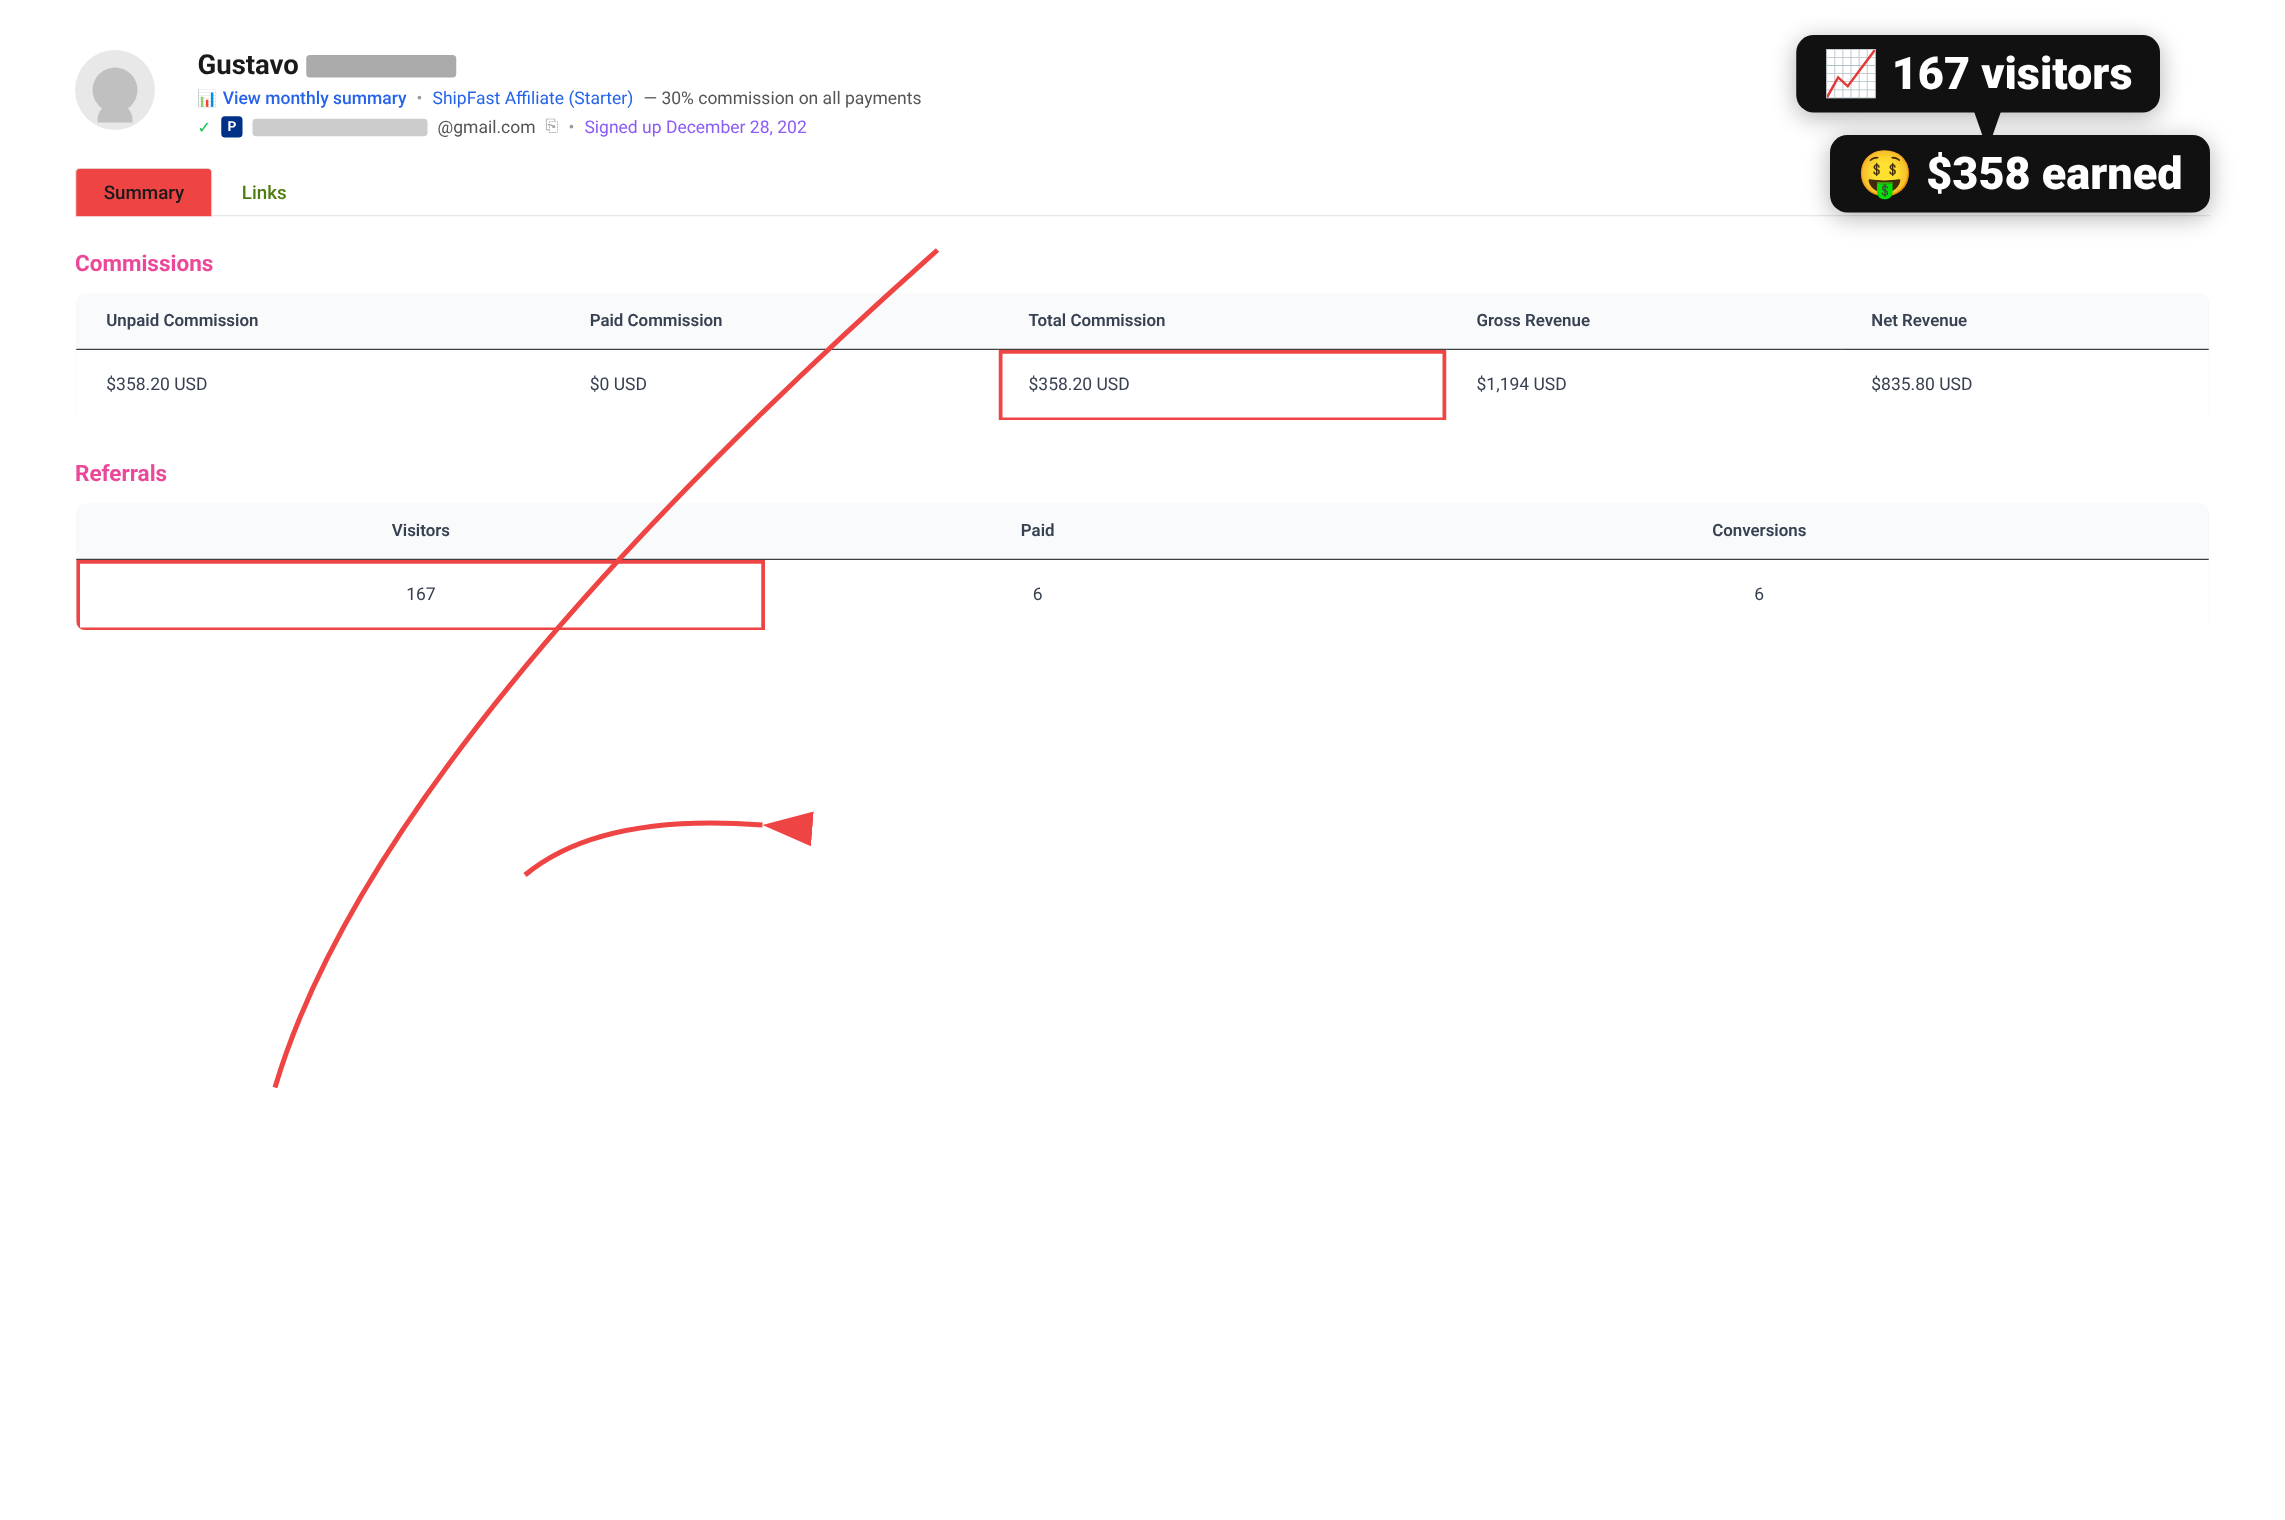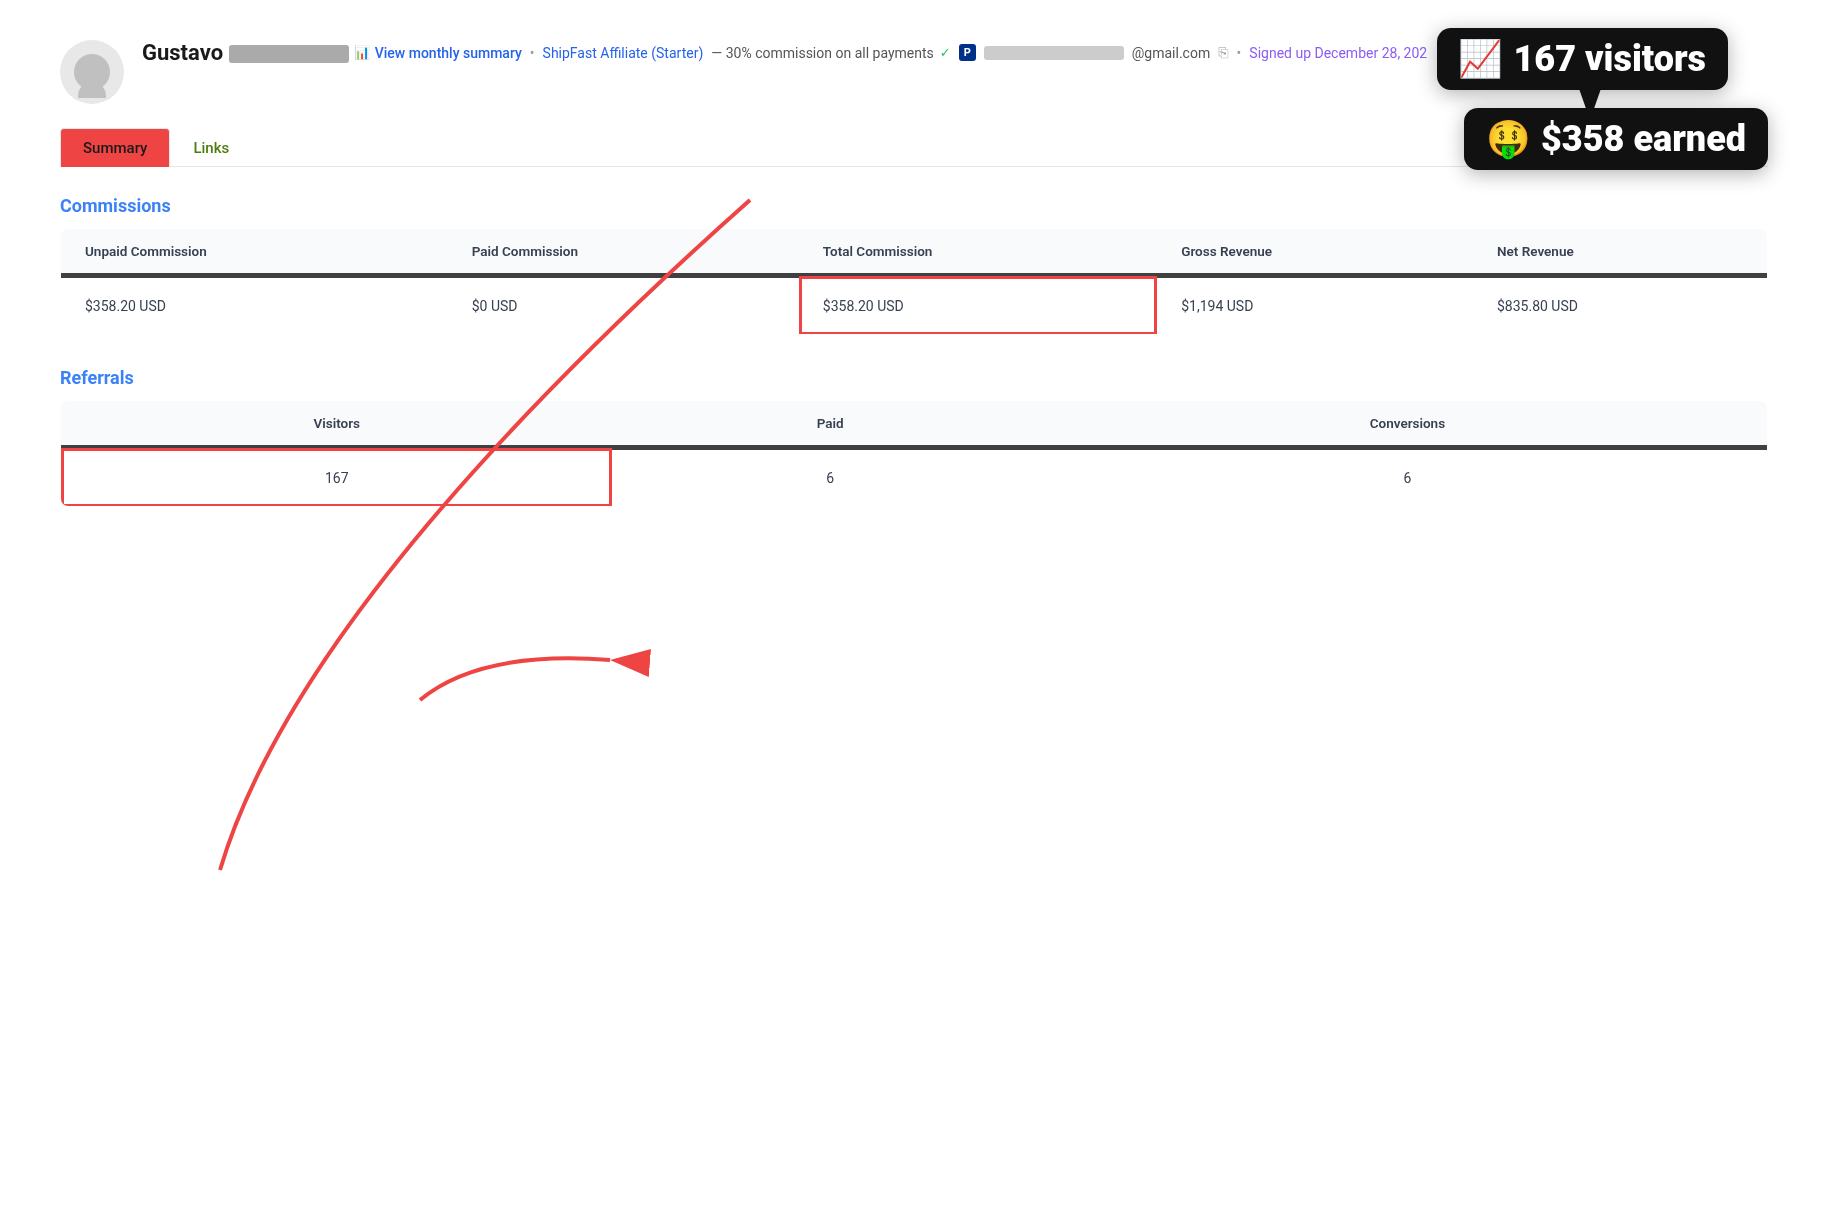--- a/index.html
+++ b/index.html
@@ -42,22 +42,23 @@
       bottom: -8px;
       left: 50%;
       transform: translateX(-50%);
       width: 28px;
       height: 16px;
       background: #c0c0c0;
       border-radius: 14px 14px 0 0;
     }
     .profile-info {
       display: flex;
-      flex-direction: row;
+      flex-direction: column;
       gap: 6px;
+      margin-left: 16px;
     }
     .profile-name {
       font-size: 22px;
       font-weight: 700;
       color: #1a1a1a;
     }
     .profile-meta {
       display: flex;
       align-items: center;
       gap: 8px;
@@ -137,40 +138,40 @@
       border-color: #e5e7eb;
       border-bottom-color: #fff;
       color: #1a1a1a;
     }
 
     
     .section-title {
       font-size: 18px;
       font-weight: 700;
       margin-bottom: 12px;
-      color: #3b82f6;
+      color: #ec4899;
     }
 
     
     .data-table {
       width: 100%;
       border-collapse: collapse;
       border: 1px solid #e5e7eb;
       border-radius: 8px;
       overflow: hidden;
       margin-bottom: 32px;
     }
     .data-table th {
       background: #f9fafb;
       font-weight: 600;
       font-size: 13.5px;
       color: #374151;
       padding: 14px 24px;
       text-align: left;
-      border-bottom: 5px solid #404040;
+      border-bottom: 1px solid #404040;
     }
     .data-table td {
       padding: 20px 24px;
       font-size: 14px;
       color: #374151;
       border-top: 1px solid #f0f0f0;
     }
     .data-table tr:first-child td {
       border-top: none;
     }

